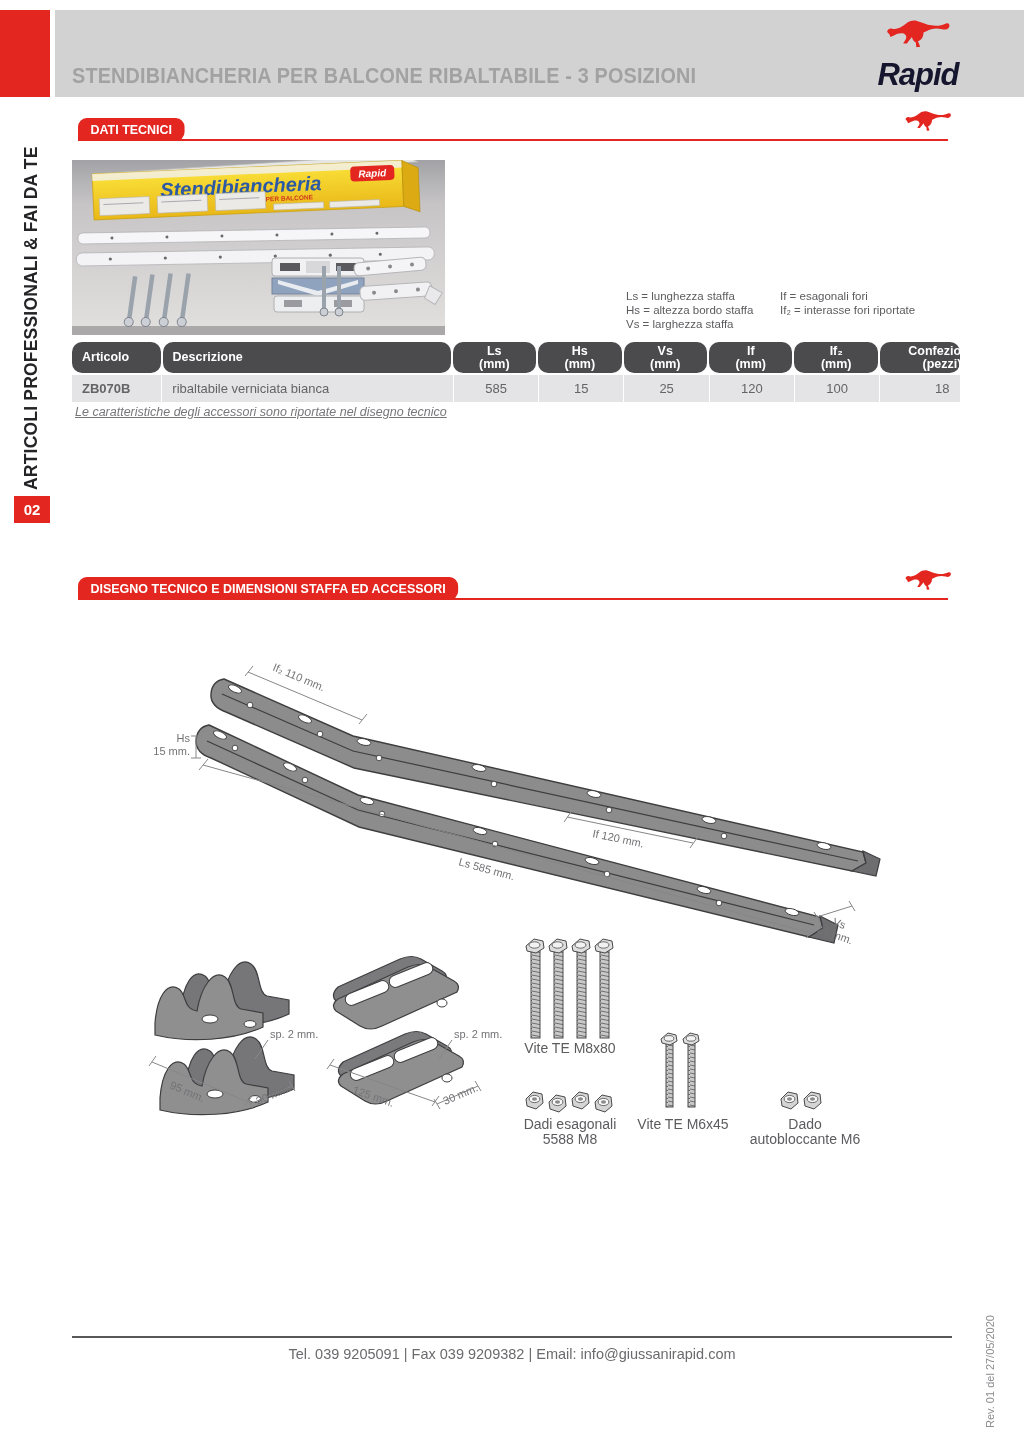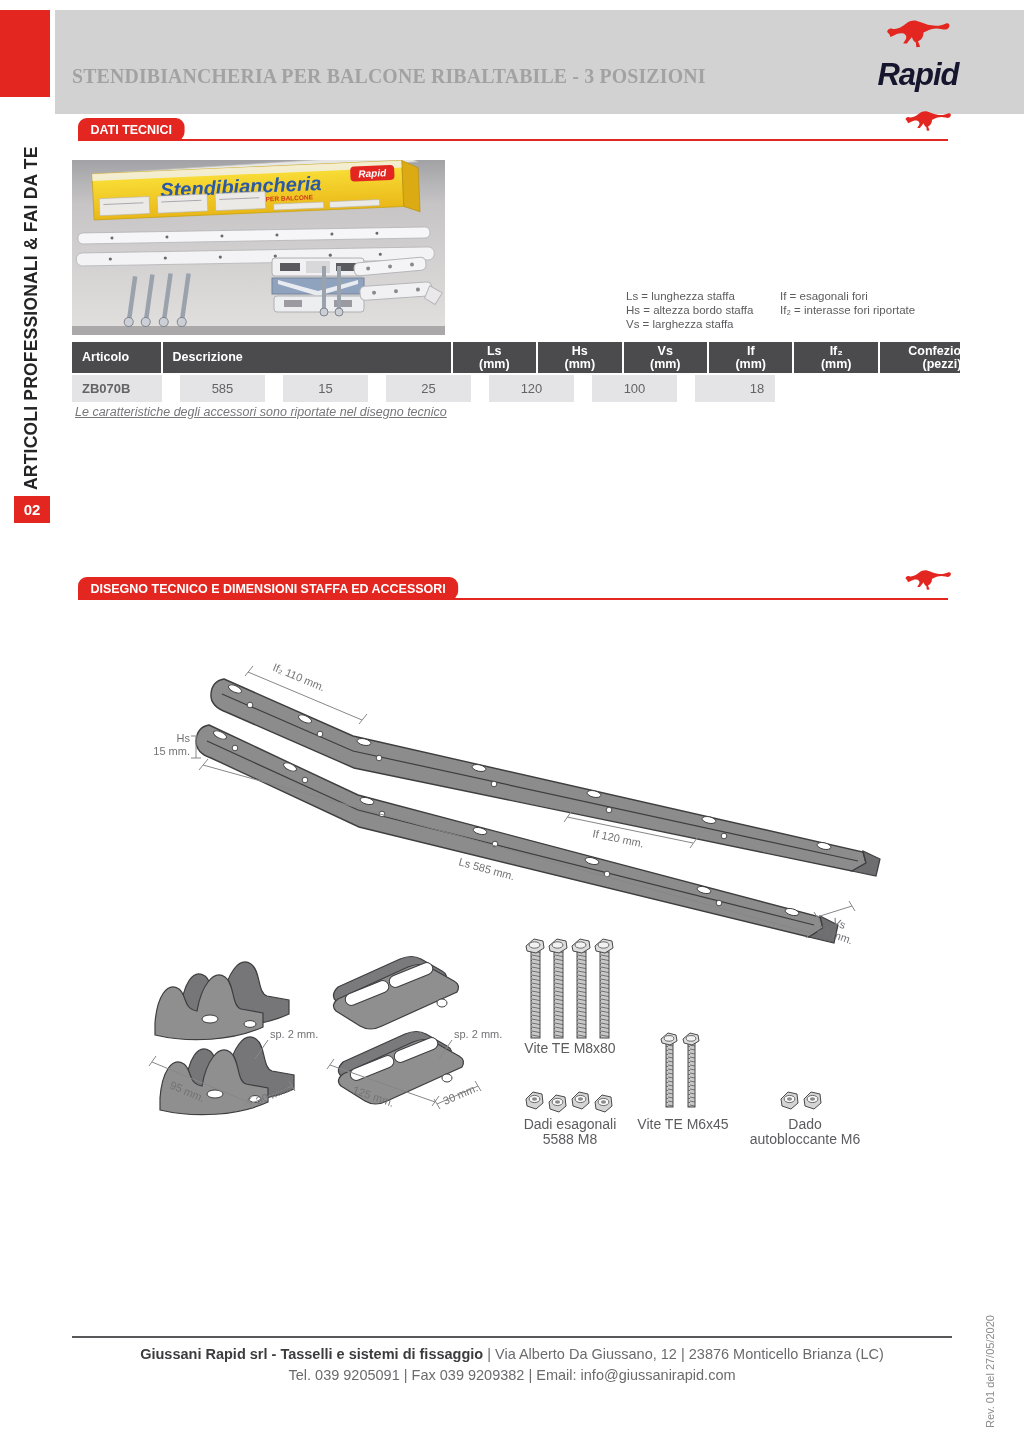--- a/index.html
+++ b/index.html
@@ -14,21 +14,21 @@
     --draw-fill:#8c8c8c;
     --draw-stroke:#3e3e40;
   }
   html,body{margin:0;padding:0;background:#fff;}
   .page{position:relative;width:1024px;height:1447px;background:#fff;overflow:hidden;
         font-family:"Liberation Sans", sans-serif;}
   .abs{position:absolute;}
 
   
   .red-corner{left:0;top:10px;width:50px;height:87px;background:var(--red);}
-  .header-band{left:55px;top:10px;width:969px;height:104px;background:var(--band-gray);font-family:Liberation Serif, serif;}
+  .header-band{left:55px;top:10px;width:969px;height:87px;background:var(--band-gray);}
   .header-title{left:17px;top:53px;font-size:22px;font-weight:bold;color:var(--title-gray);
       white-space:nowrap;transform:scaleX(.9);transform-origin:left top;letter-spacing:.2px;}
   .logo{left:860px;top:16px;width:116px;text-align:center;}
   .logo svg{display:block;margin:0 auto;}
   .logo-word{font-size:31px;font-weight:bold;font-style:italic;color:#15152e;
       letter-spacing:-1px;margin-top:-3px;}
 
   
   .sidebar-text{left:21px;top:178px;height:312px;writing-mode:vertical-rl;transform:rotate(180deg);
       font-weight:bold;font-size:17.5px;color:var(--ink);white-space:nowrap;letter-spacing:.2px;}
@@ -46,24 +46,24 @@
   .photo{left:72px;top:160px;width:373px;height:175px;}
 
   
   .legend{font-size:11.5px;line-height:14px;color:var(--mid-ink);}
 
   
   .table{left:72px;top:342px;width:888px;font-size:12.5px;}
   .thead{display:flex;height:31px;background:transparent;}
   .thead .cell{background:var(--th-bg);color:#fff;font-weight:bold;display:flex;
       flex-direction:column;align-items:center;justify-content:center;line-height:13px;
-      box-sizing:border-box;margin-right:2px;}
+      box-sizing:border-box;margin-right:2px;border-radius:10px;}
   .trow{display:flex;height:27px;margin-top:2px;}
   .trow .cell{background:var(--row-bg);color:#646467;font-size:13px;display:flex;
-      align-items:center;justify-content:center;box-sizing:border-box;margin-right:18px;}
+      align-items:center;justify-content:center;box-sizing:border-box;margin-right:1px;}
   .cell.c0{width:90px;}  .cell.c1{width:293px;} .cell.cn{width:85px;} .cell.c7{width:80px;margin-right:0;padding-left:44px;}
   .cell.left{justify-content:flex-start;align-items:flex-start;padding-left:10px;}
   .thead .cell.left{justify-content:center;align-items:flex-start;}
   .trow .cell.left{align-items:center;}
   .art{font-weight:bold;color:#2f2f31;}
   .table-note{left:75px;top:405px;font-style:italic;font-size:12.5px;color:#77777a;text-decoration:underline;}
 
   
   .drawing{left:72px;top:615px;width:900px;height:560px;}
   .drawing text{font-family:"Liberation Sans", sans-serif;}
@@ -287,20 +287,21 @@
           <span>If₂</span>
           <span>(mm)</span>
         </div>
       <div class="cell c7">
           <span>Confezione</span>
           <span>(pezzi)</span>
         </div>
     </div>
     <div class="trow">
       <div class="cell c0 left art">ZB070B</div>
+      <div class="cell c1 left">ribaltabile verniciata bianca</div>
       <div class="cell cn">585</div>
       <div class="cell cn">15</div>
       <div class="cell cn">25</div>
       <div class="cell cn">120</div>
       <div class="cell cn">100</div>
       <div class="cell c7">18</div>
     </div>
   </div>
   <div class="abs table-note">Le caratteristiche degli accessori sono riportate nel disegno tecnico</div>
 
@@ -435,18 +436,17 @@
     <g>
       <use href="#nut" x="707" y="475"></use>
         <use href="#nut" x="730" y="475"></use>
     </g>
     <text class="lbl" x="733" y="514">Dado</text>
     <text class="lbl" x="733" y="529">autobloccante M6</text>
   </svg>
 
   <div class="abs footer-rule"></div>
   <div class="abs footer-text">
-    <div><span class="footer-bold">Giussani Rapid srl - Tasselli e sistemi di fissaggio</span><span> | Via Alberto Da Giussano, 12 | 23876 Monticello Brianza (LC)</span></div>
     <div>Tel. 039 9205091 | Fax 039 9209382 | Email: info@giussanirapid.com</div>
   </div>
   <div class="abs rev-text">Rev. 01 del 27/05/2020</div>
 
 </div>
 
 </body></html>

